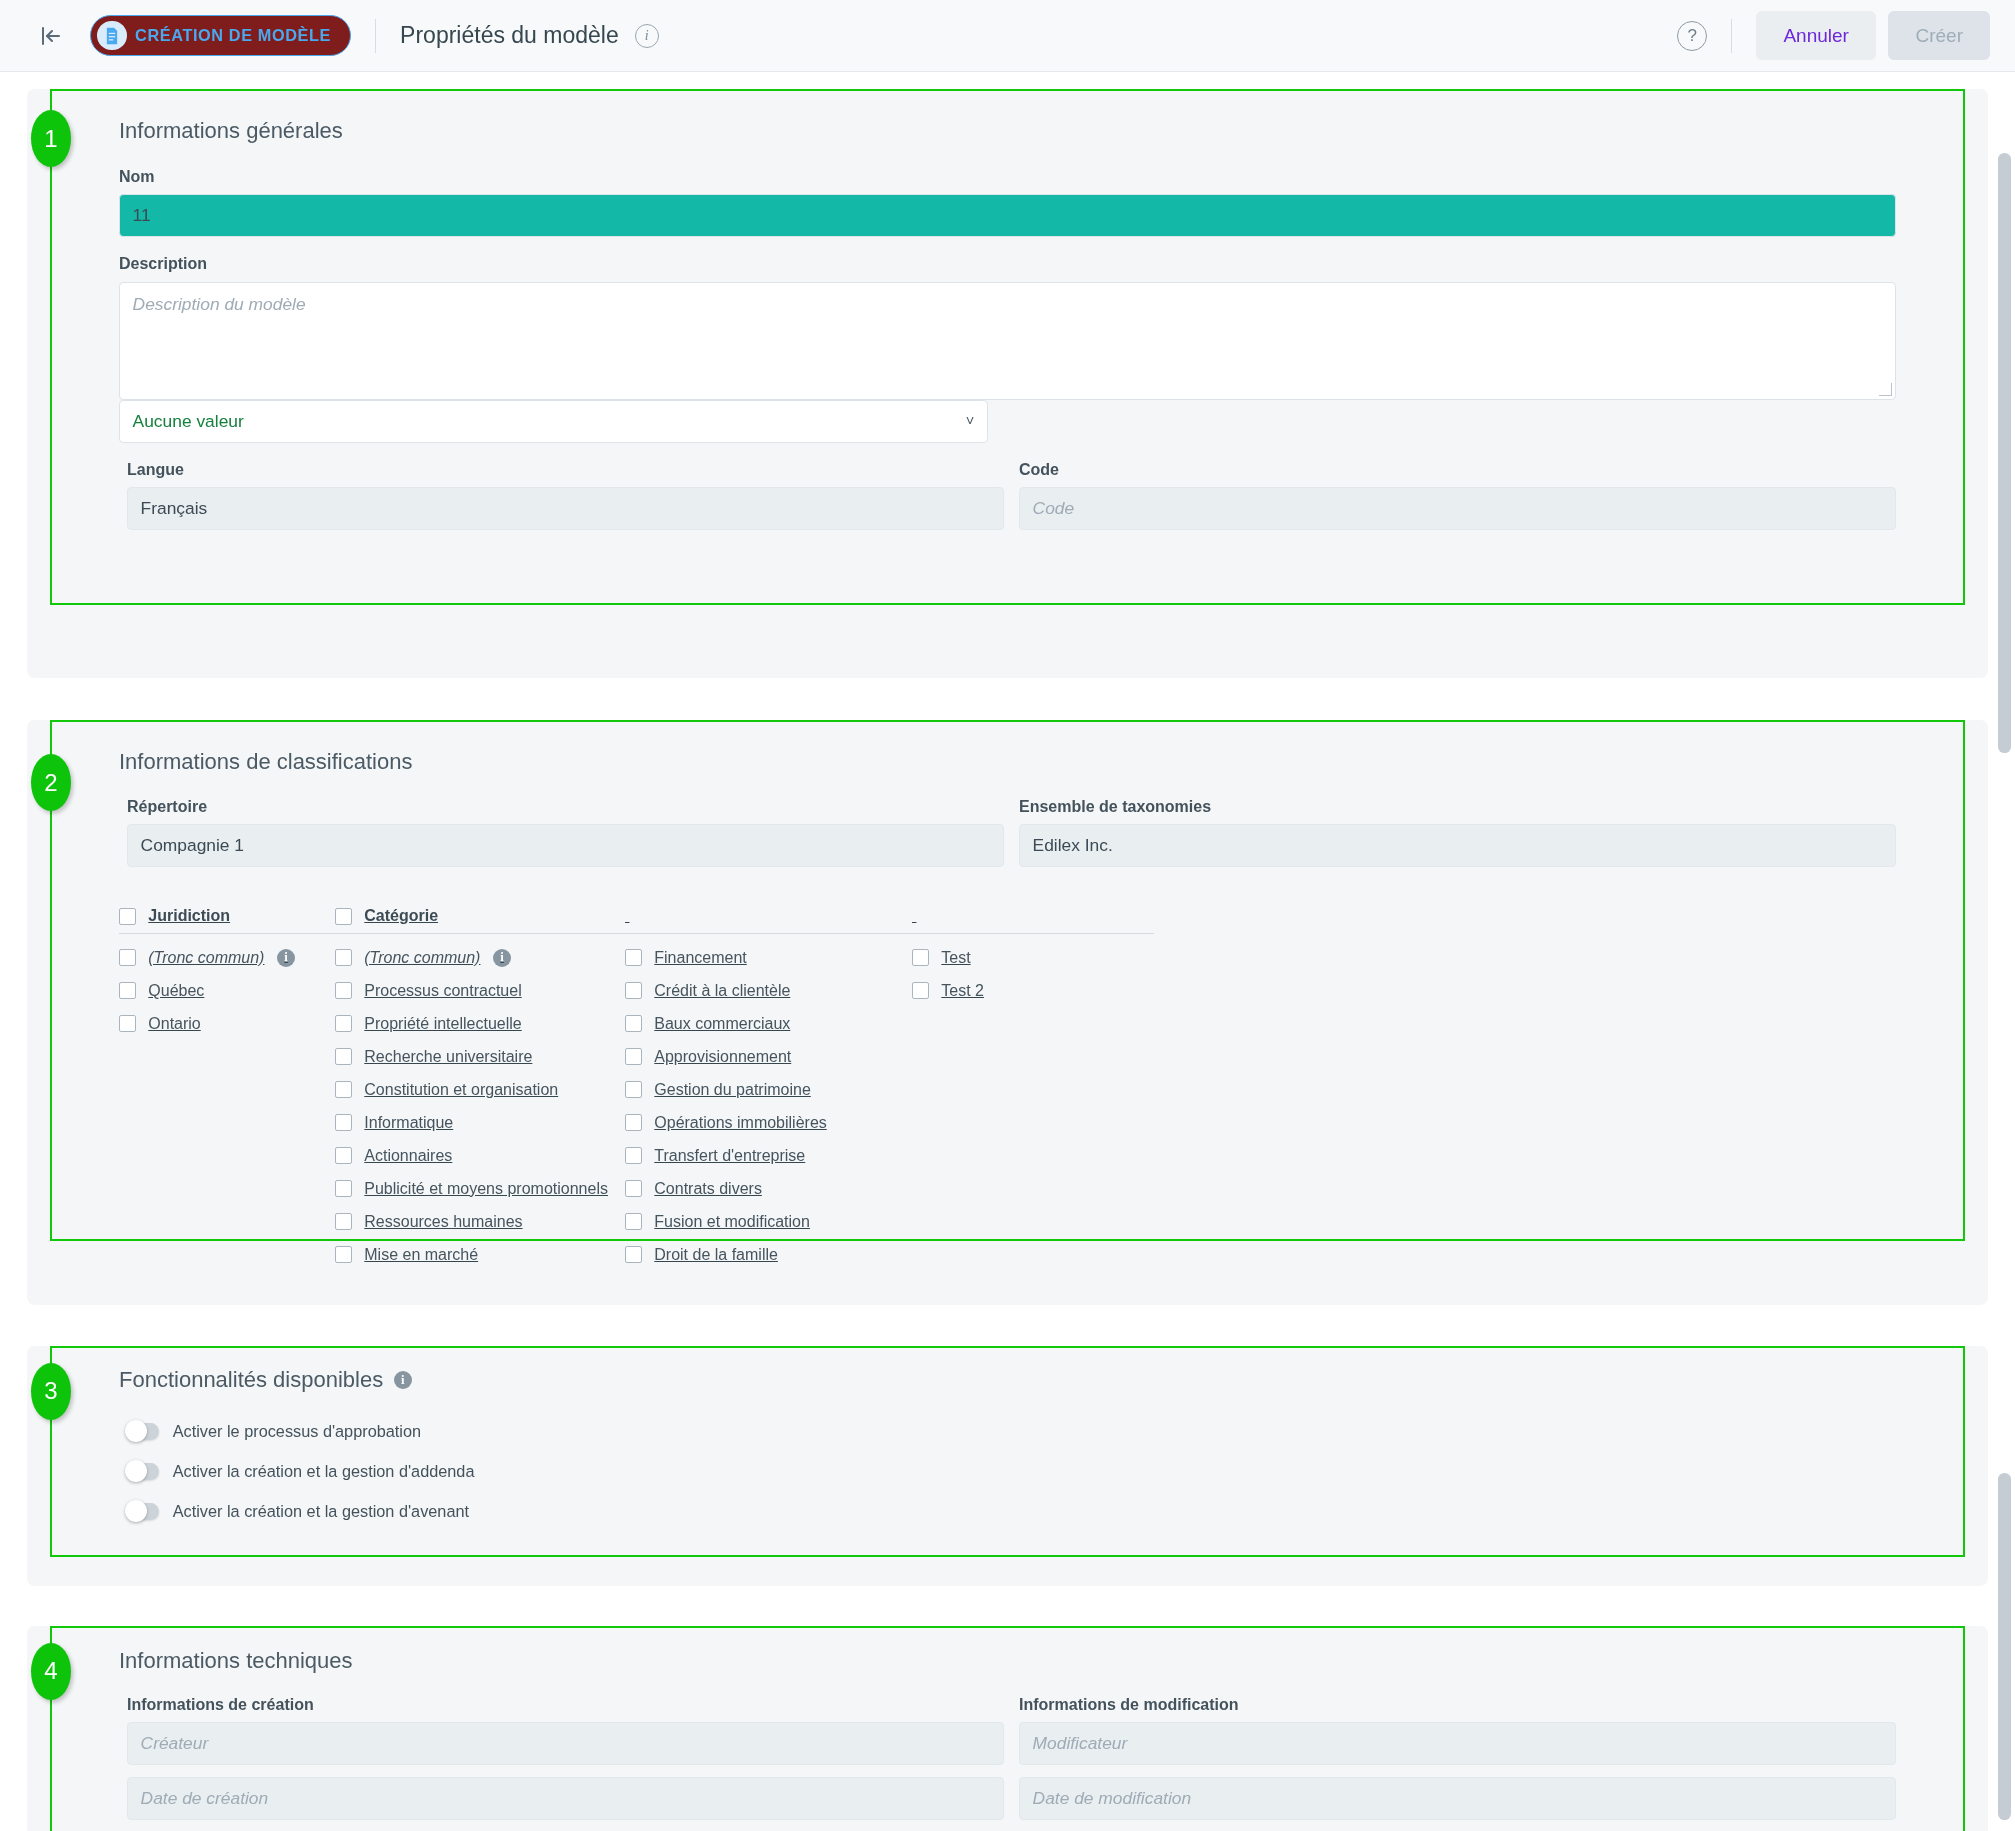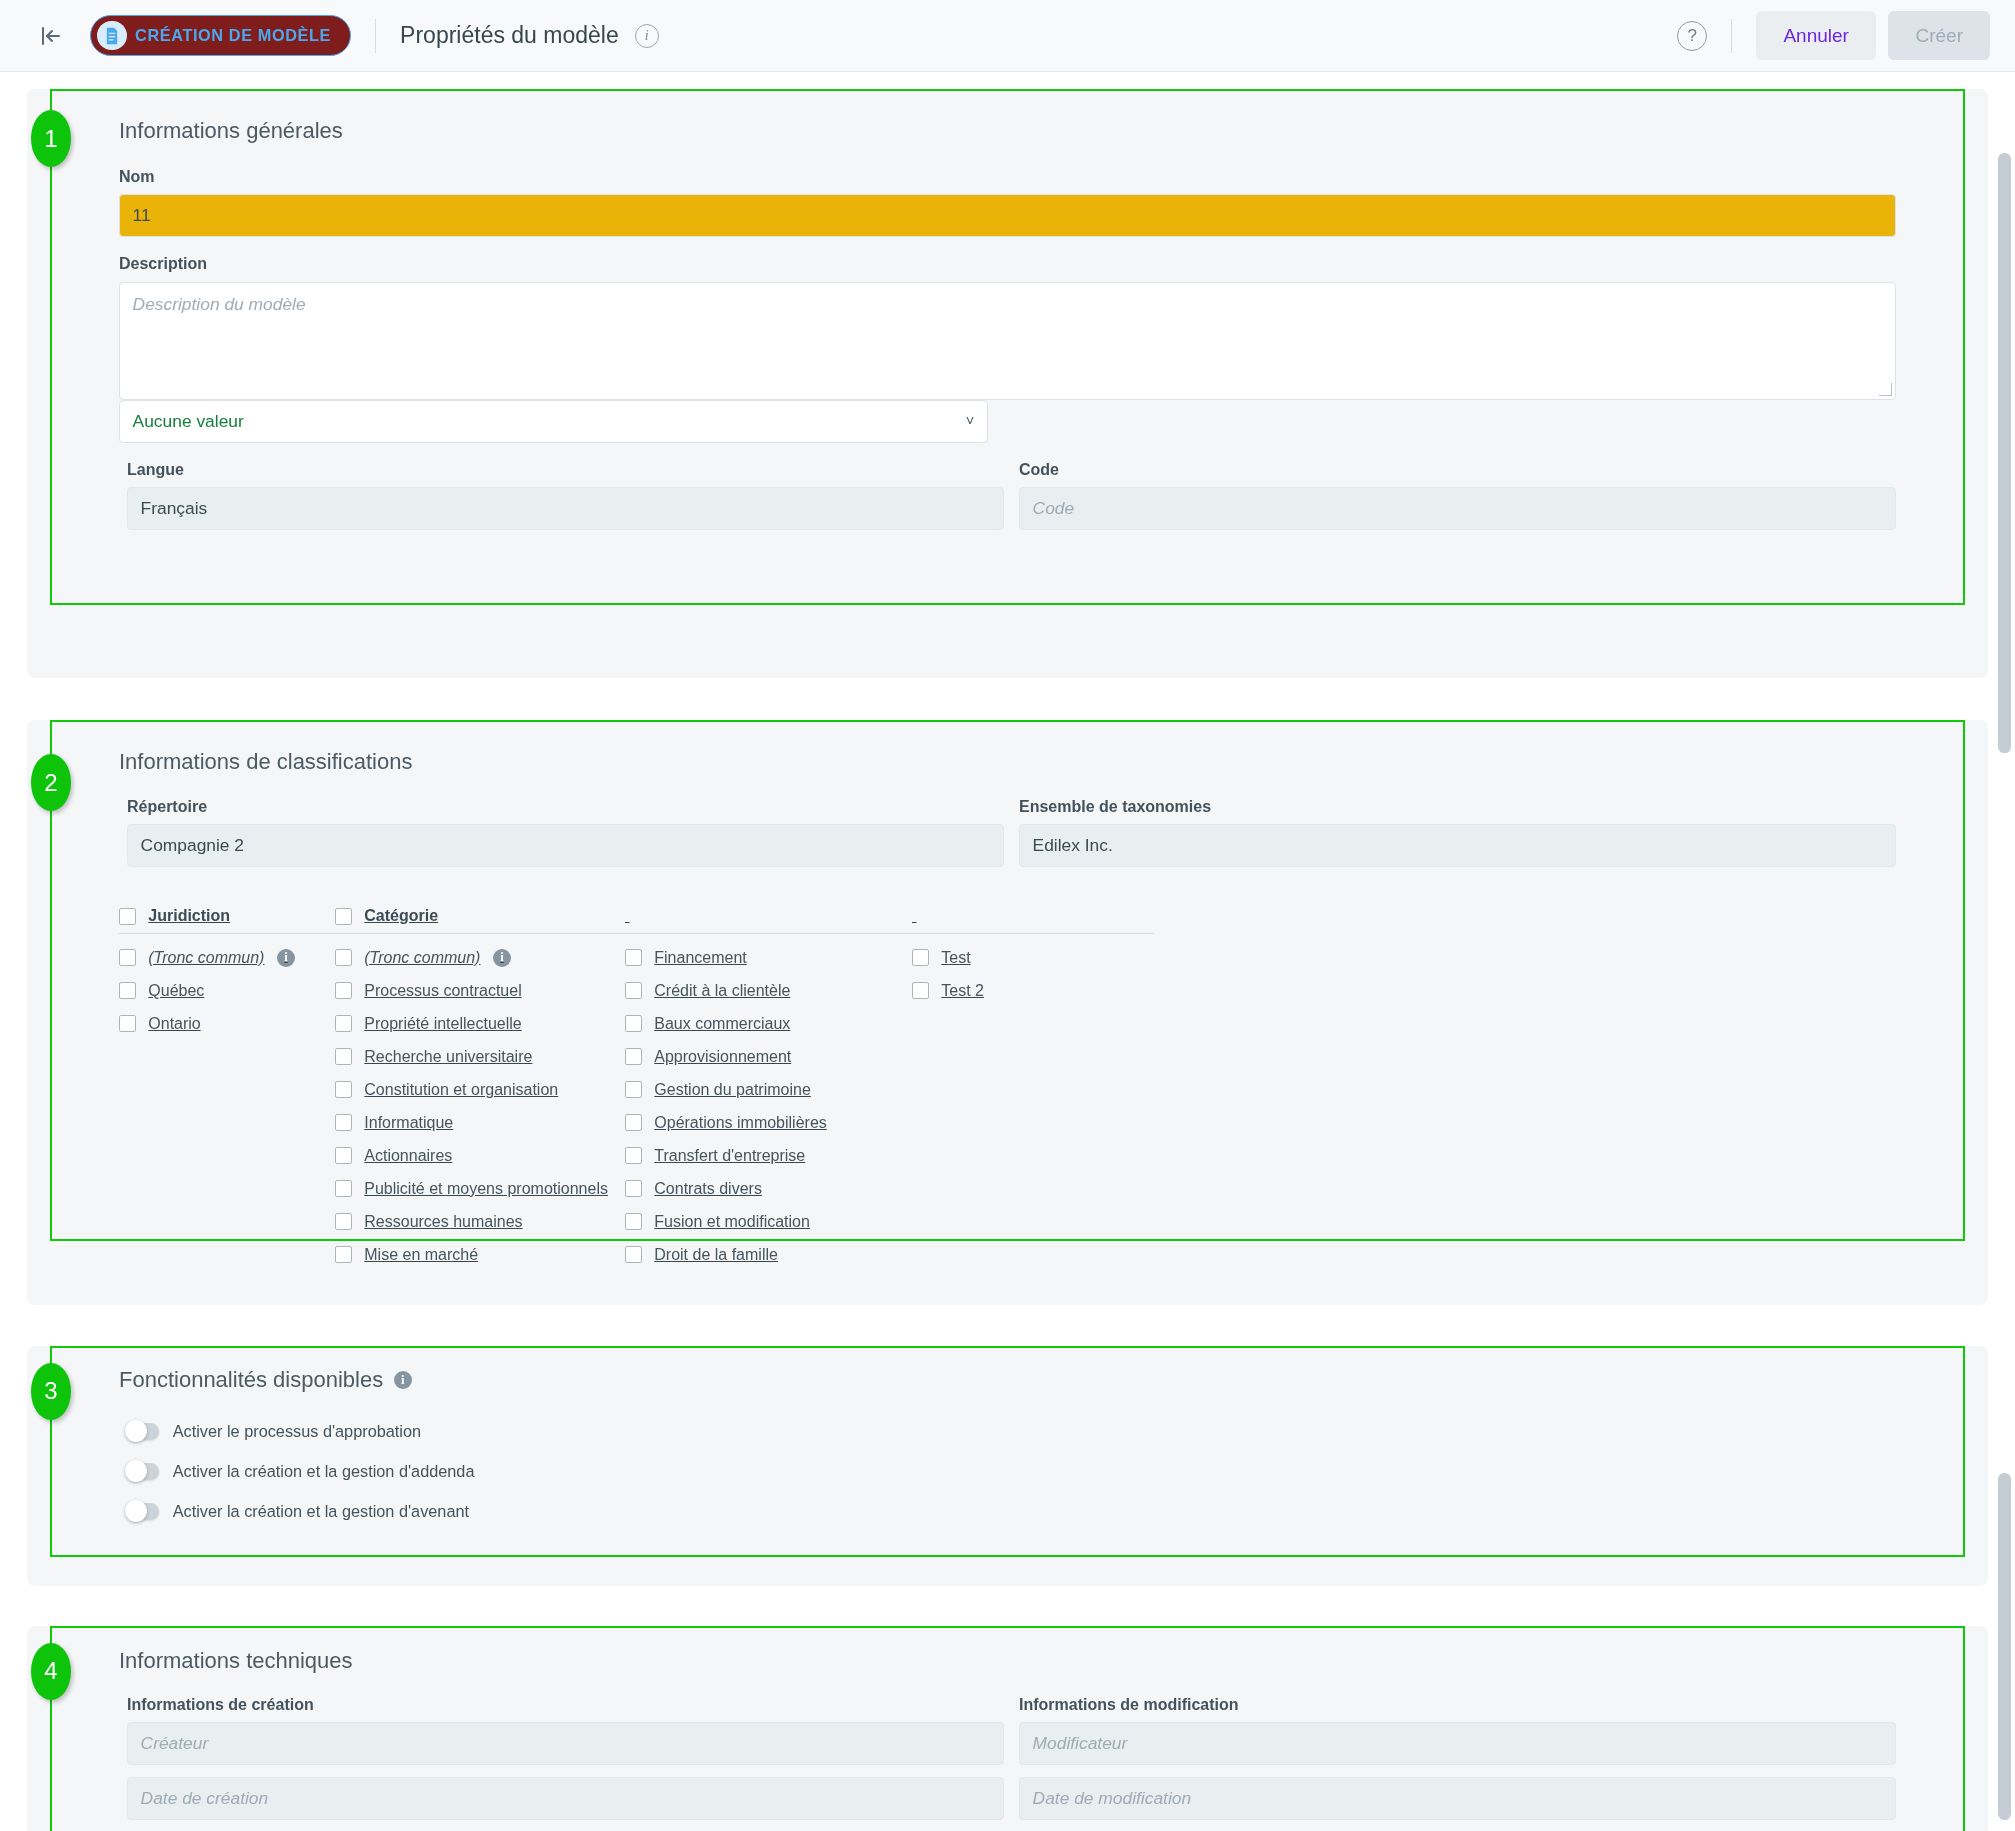--- a/index.html
+++ b/index.html
@@ -174,21 +174,21 @@
     font-weight: bold;
     color: #44525c;
     margin: 0 0 8.4px 0;
   }
   .input {
     box-sizing: border-box;
     width: 100%;
     height: 43px;
     border: 1.1px solid #dde3e8;
     border-radius: 4.2px;
-    background: #eab308;
+    background: #14b8a6;
     font-size: 17.4px;
     color: #3b4a54;
     padding: 0 12.6px;
     display: flex;
     align-items: center;
     font-family: "Liberation Sans", sans-serif;
   }
   .input.readonly { background: #e9eef1; border-color: #e1e7eb; }
   .input .ph { color: #9fabb5; font-style: italic; }
   .textarea {
@@ -394,21 +394,21 @@
 
       <div class="section-title">
         <span>Informations de classifications</span>
       </div>
 
       <div class="fields" style="padding-top:23px;">
         <div class="two-col">
           <div class="col">
             <div class="field-label">Répertoire</div>
             <div class="input readonly">
-              <span>Compagnie 2</span>
+              <span>Compagnie 1</span>
             </div>
           </div>
           <div class="col">
             <div class="field-label">Ensemble de taxonomies</div>
             <div class="input readonly">
               <span>Edilex Inc.</span>
             </div>
           </div>
         </div>
 

